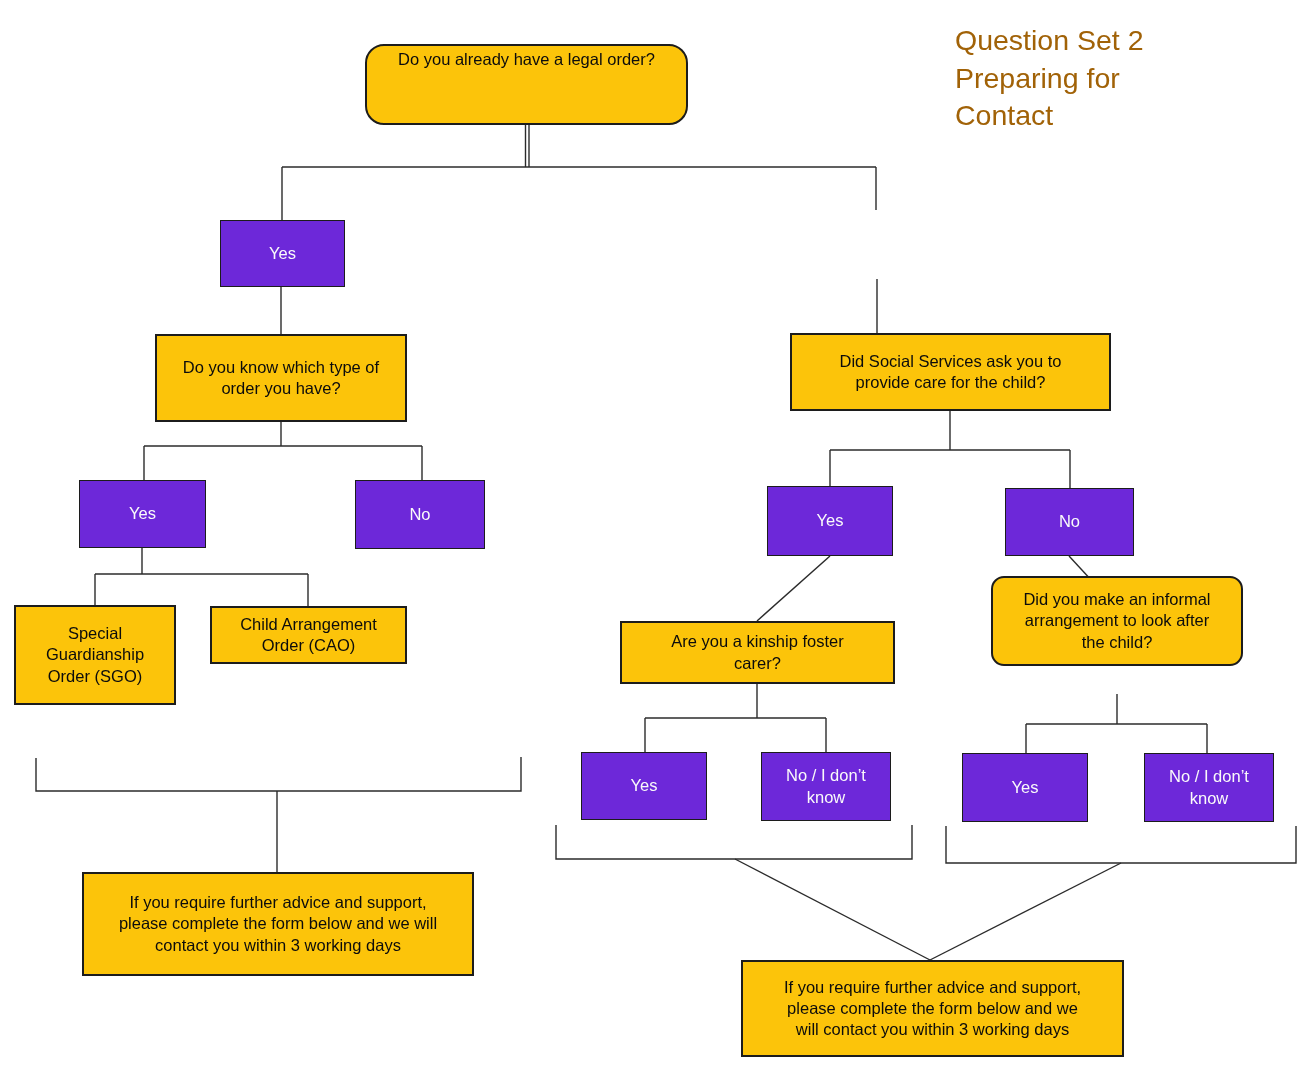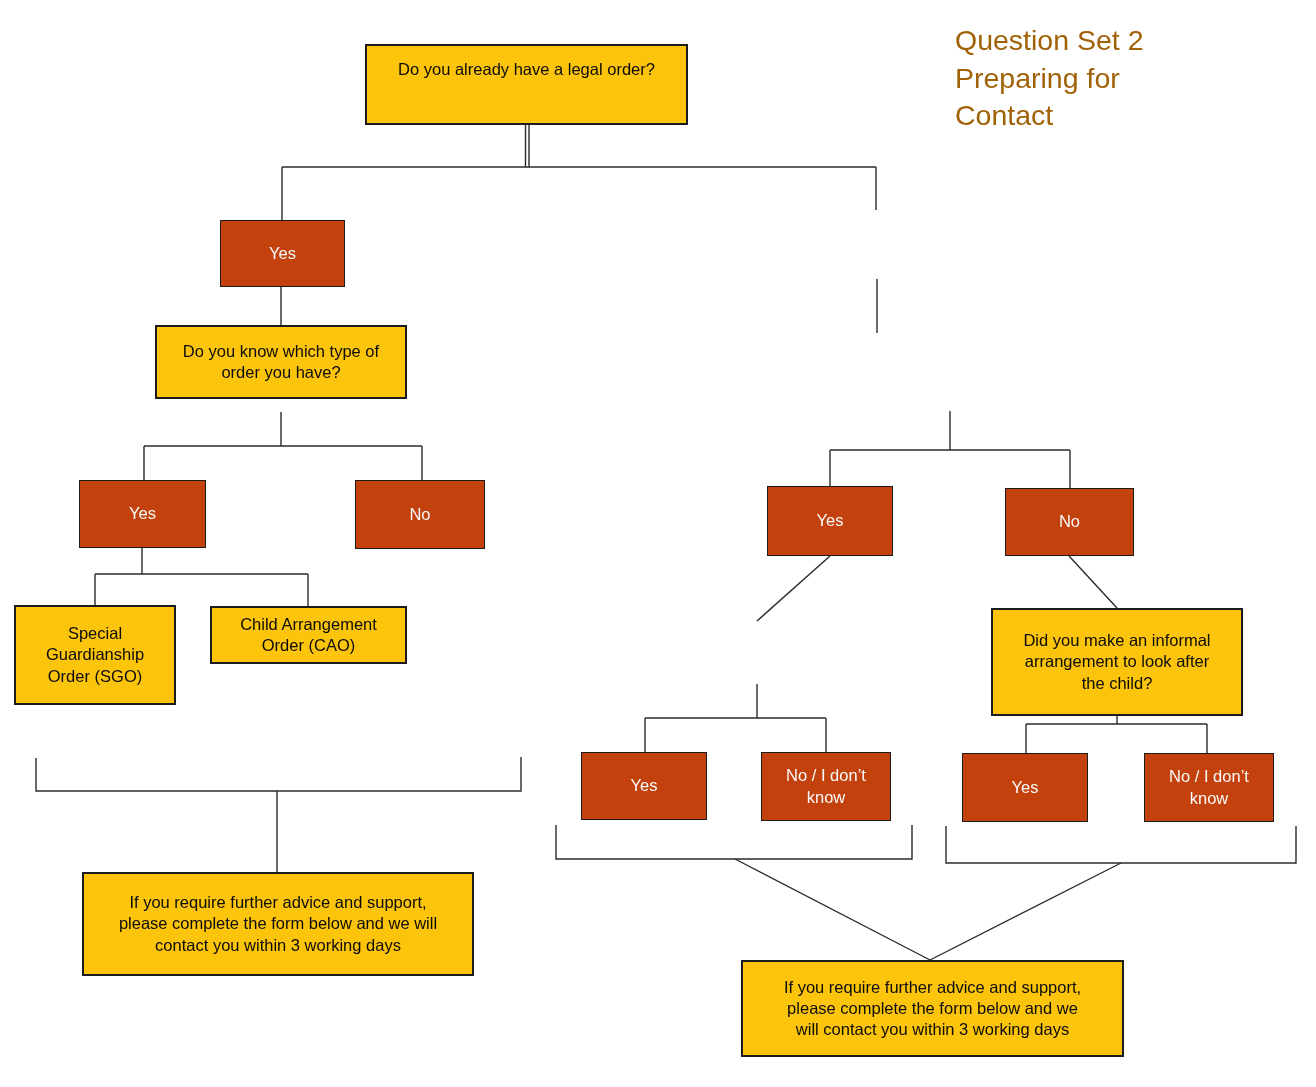--- a/index.html
+++ b/index.html
@@ -35,28 +35,29 @@
     white-space: pre-line;
     line-height: 1.28;
   }
   .q {
     background: #FCC40A;
     border: 2px solid #1c1c1c;
     color: #0c0c0c;
     font-size: 16.5px;
   }
   .d {
-    background: #c2410c;
+    background: #6d28d9;
     border: 1.5px solid #1c1c1c;
     color: #fafafa;
     font-size: 16.5px;
   }
   .top-text {
     align-items: flex-start;
-    padding-top: 13px;
+    padding-top: 3px;
+    border-radius: 19px;
   }
   #title {
     position: absolute;
     left: 955px;
     top: 22px;
     width: 320px;
     font-size: 28.5px;
     line-height: 1.32;
     color: #a16207;
     white-space: pre-line;
@@ -138,45 +139,49 @@
 
   <div id="title">Question Set 2
 Preparing for
 Contact</div>
 
   <div class="node q top-text" style="left:365px; top:44px;  width:323px; height:81px;">Do you already have a legal order?</div>
 
   <div class="node d" style="left:220px; top:220px; width:125px; height:67px;">Yes</div>
 
 
-  <div class="node q" style="left:155px; top:325px; width:252px; height:74px;">Do you know which type of
+  <div class="node q" style="left:155px; top:334px; width:252px; height:88px;">Do you know which type of
 order you have?</div>
 
+  <div class="node q" style="left:790px; top:333px; width:321px; height:78px;">Did Social Services ask you to
+provide care for the child?</div>
 
   <div class="node d" style="left:79px;  top:480px; width:127px; height:68px;">Yes</div>
 
   <div class="node d" style="left:355px; top:480px; width:130px; height:69px;">No</div>
 
   <div class="node q" style="left:14px;  top:605px; width:162px; height:100px;">Special
 Guardianship
 Order (SGO)</div>
 
   <div class="node q" style="left:210px; top:606px; width:197px; height:58px;">Child Arrangement
 Order (CAO)</div>
 
   <div class="node q" style="left:82px;  top:872px; width:392px; height:104px;">If you require further advice and support,
 please complete the form below and we will
 contact you within 3 working days</div>
 
   <div class="node d" style="left:767px; top:486px; width:126px; height:70px;">Yes</div>
 
   <div class="node d" style="left:1005px; top:488px; width:129px; height:68px;">No</div>
 
+  <div class="node q" style="left:620px; top:621px; width:275px; height:63px;">Are you a kinship foster
+carer?</div>
 
-  <div class="node q" style="left:991px; top:608px; width:252px; height:108px;">Did you make an informal
+  <div class="node q" style="left:991px; top:576px; width:252px; height:90px;border-radius:13px;">Did you make an informal
 arrangement to look after
 the child?</div>
 
   <div class="node d" style="left:581px; top:752px; width:126px; height:68px;">Yes</div>
 
   <div class="node d" style="left:761px; top:752px; width:130px; height:69px;">No / I don’t
 know</div>
 
   <div class="node d" style="left:962px; top:753px; width:126px; height:69px;">Yes</div>
 

